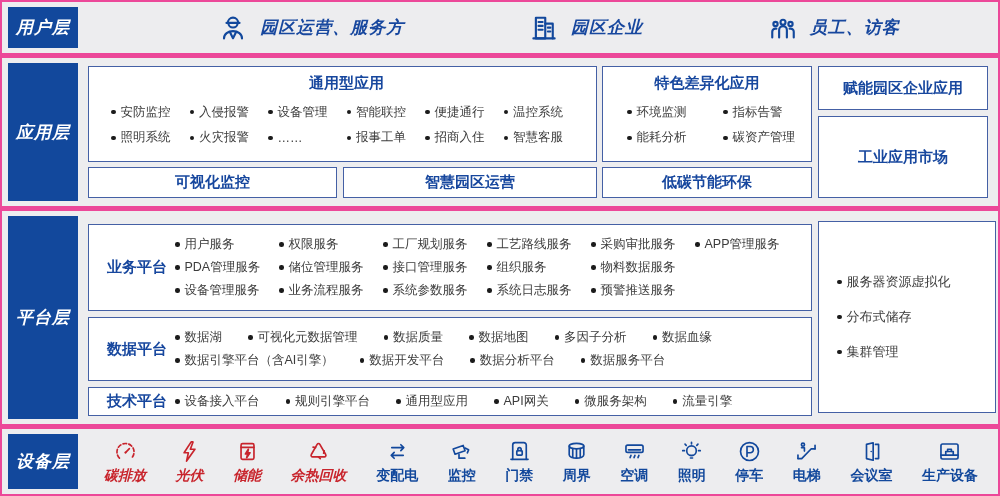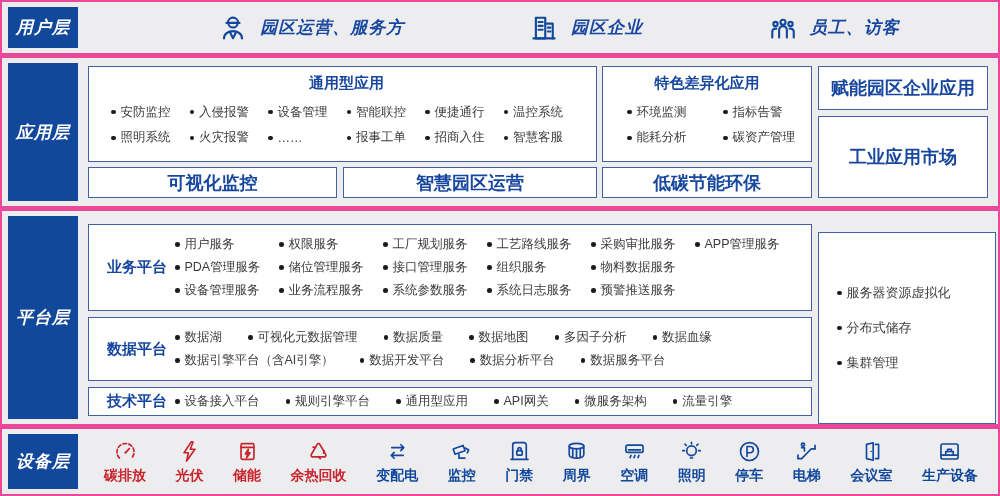--- a/index.html
+++ b/index.html
@@ -37,43 +37,43 @@
 
   
   .general-box   { left:86px;  top:8px;   width:509px; height:96px; display:flex; flex-direction:column;padding-left:8px; }
   .special-box   { left:600px; top:8px;   width:210px; height:96px; display:flex; flex-direction:column; }
   .visual-box    { left:86px;  top:109px; width:249px; height:31px; }
   .operation-box { left:341px; top:109px; width:254px; height:31px; }
   .lowcarbon-box { left:600px; top:109px; width:210px; height:31px; }
   .empower-box   { left:816px; top:8px;   width:170px; height:44px; }
   .market-box    { left:816px; top:58px;  width:170px; height:82px; }
   .center-label { display:flex; align-items:center; justify-content:center;
-    font-size:18px; font-weight:700; color:#17479e; }
+    font-size:15px; font-weight:700; color:#17479e; }
   .gen-rows { flex:1; display:flex; flex-direction:column; justify-content:space-evenly; padding:2px 0 6px; }
   .grid6 { display:grid; grid-template-columns:repeat(6,1fr); padding:0 14px; }
   .grid2 { display:grid; grid-template-columns:96px auto; justify-content:start; padding:0 0 0 24px; }
 
   
   .business-box { left:86px; top:13px;  width:724px; height:87px; }
   .data-box     { left:86px; top:106px; width:724px; height:64px; }
   .tech-box     { left:86px; top:176px; width:724px; height:29px; }
-  .infra-box    { left:816px; top:21px; width:178px; height:192px;
+  .infra-box    { left:816px; top:10px; width:178px; height:192px;
     display:flex; flex-direction:column; justify-content:center; gap:17px; padding-left:18px; }
   .infra-box .li { font-size:13px; }
   .prow { display:flex; align-items:center; padding:0 12px 0 10px; }
   .row-title { width:76px; text-align:center; font-size:15px; font-weight:700; color:#17479e; flex:none; }
   .prows { flex:1; height:100%; display:flex; flex-direction:column; justify-content:space-evenly; padding:5px 0; }
   .grid6p { display:grid; grid-template-columns:repeat(6,1fr); }
   .flexrow { display:flex; gap:26px; }
 
   
   .device-content { position:absolute; left:84px; right:6px; top:0; bottom:0;
     display:flex; align-items:center; justify-content:space-between; padding:0 14px 0 18px; }
   .dev-item { display:flex; flex-direction:column; align-items:center; gap:3px; color:#12489c; }
-  .dev-item.red { color:#c8242c; }
+  .dev-item.red { color:#c8242c;font-style:italic; }
   .dicon svg { width:25px; height:25px; display:block; }
   .dlabel { font-size:14px; font-weight:700; }
 
   svg { fill:none; stroke:currentColor; stroke-width:1.6; stroke-linecap:round; stroke-linejoin:round; }
   .uicon svg { stroke-width:1.7; }
 </style>
 </head>
 <body>
 
 <div class="page">

